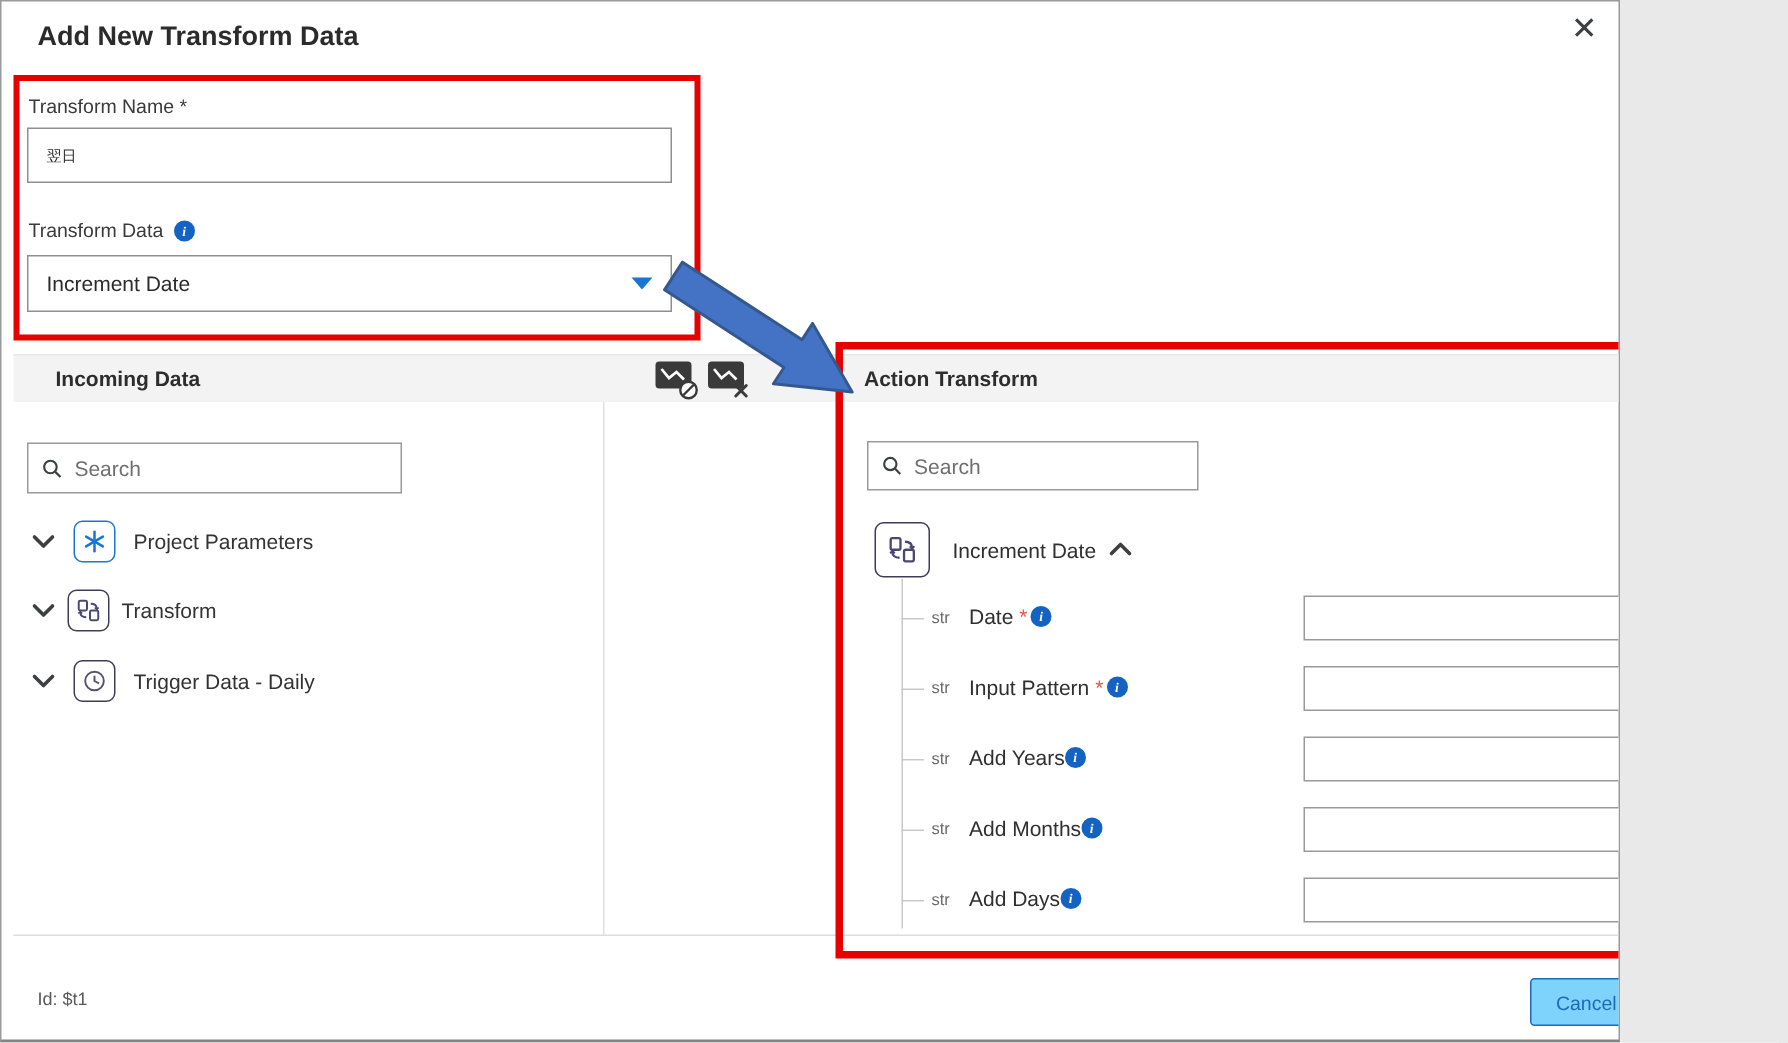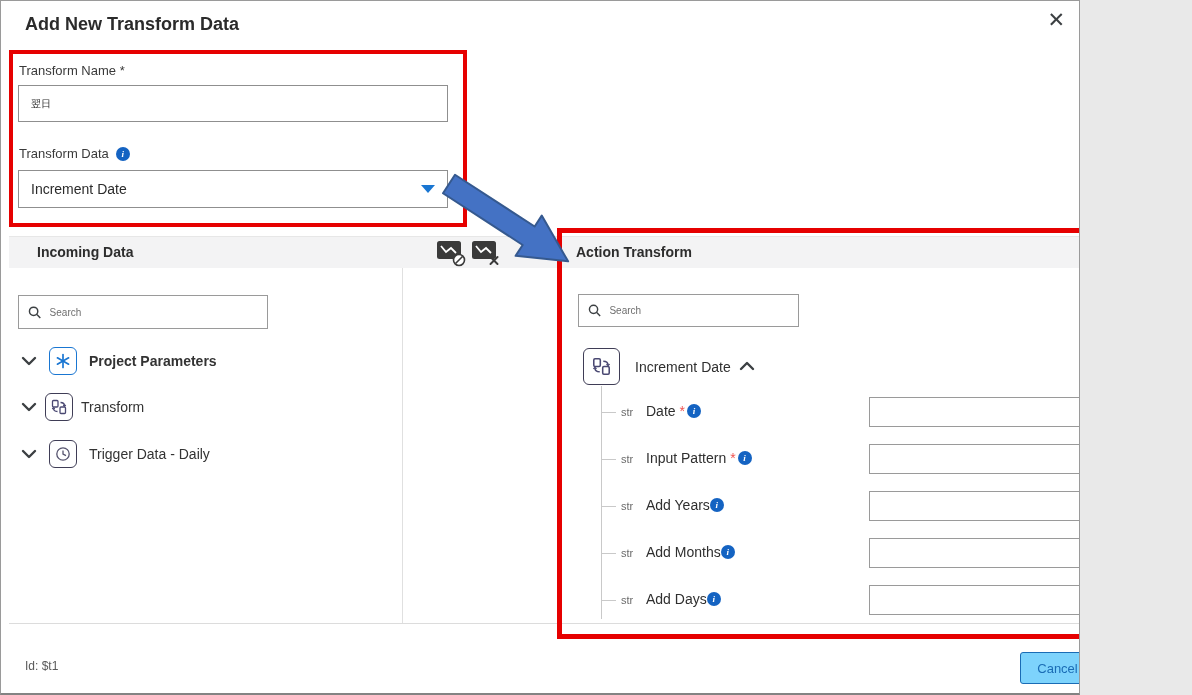--- a/index.html
+++ b/index.html
@@ -39,21 +39,21 @@
   .arrow-layer { pointer-events:none; z-index:60; }
 
   
   .bar { left:8px; top:235px; width:1176px; height:32px; background:#f3f3f4;
     border-top:1px solid #e7e7e7; }
   .bar-title { font-size:14px; font-weight:700; color:#2d2d2d; top:8px; }
   .map-btn { top:3px; width:32px; height:27px; background:none; border:none; cursor:pointer; padding:0; }
 
   
   .search-box { border:1px solid #9a9a9a; background:#fff; display:flex; align-items:center; padding:0 9px; gap:8px; }
-  .search-box input { border:none; outline:none; font-size:10px; color:#444; width:100%;
+  .search-box input { border:none; outline:none; font-size:14px; color:#444; width:100%;
     font-family:inherit; background:transparent; }
   .search-box input::placeholder { color:#6f6f6f; opacity:1; }
 
   
   .tree-row { display:flex; align-items:center; cursor:pointer; height:30px; }
   .chev-btn { background:none; border:none; padding:0; cursor:pointer; display:flex; }
   .node-icon { width:28px; height:28px; border:1.5px solid #3f3d56; border-radius:6px;
     display:flex; align-items:center; justify-content:center; background:#fff; flex:0 0 auto; }
   .node-icon.blue { border-color:#1976d2; }
   .tree-label { font-size:14px; color:#333; }
@@ -124,21 +124,21 @@
   <div class="abs bar-title" style="left:575px; top:243px;">Action Transform</div>
 
   <div class="abs search-box" style="left:17px; top:294px; width:250px; height:34px;">
     <svg width="15" height="15" viewBox="0 0 15 15">
       <circle cx="6.2" cy="6.2" r="4.6" fill="none" stroke="#3c4043" stroke-width="1.6"></circle>
       <line x1="9.8" y1="9.8" x2="13.6" y2="13.6" stroke="#3c4043" stroke-width="1.6"></line>
     </svg>
     <input placeholder="Search" style="">
   </div>
 
-  <div class="abs tree-row" style="left:20px; top:345px; gap:12px;font-weight:bold;">
+  <div class="abs tree-row" style="left:20px; top:345px; gap:12px;">
     <button class="chev-btn">
       <svg width="16" height="10" viewBox="0 0 16 10">
           <polyline points="2,2 8,8 14,2" fill="none" stroke="#3c4043" stroke-width="2.4" stroke-linecap="round" stroke-linejoin="round"></polyline>
         </svg>
     </button>
     <span class="node-icon blue">
       <svg width="16" height="16" viewBox="0 0 16 16" stroke="#1976d2" stroke-width="1.7" stroke-linecap="round">
         <line x1="8" y1="1.5" x2="8" y2="14.5"></line>
         <line x1="2.4" y1="4.8" x2="13.6" y2="11.2"></line>
         <line x1="2.4" y1="11.2" x2="13.6" y2="4.8"></line>

